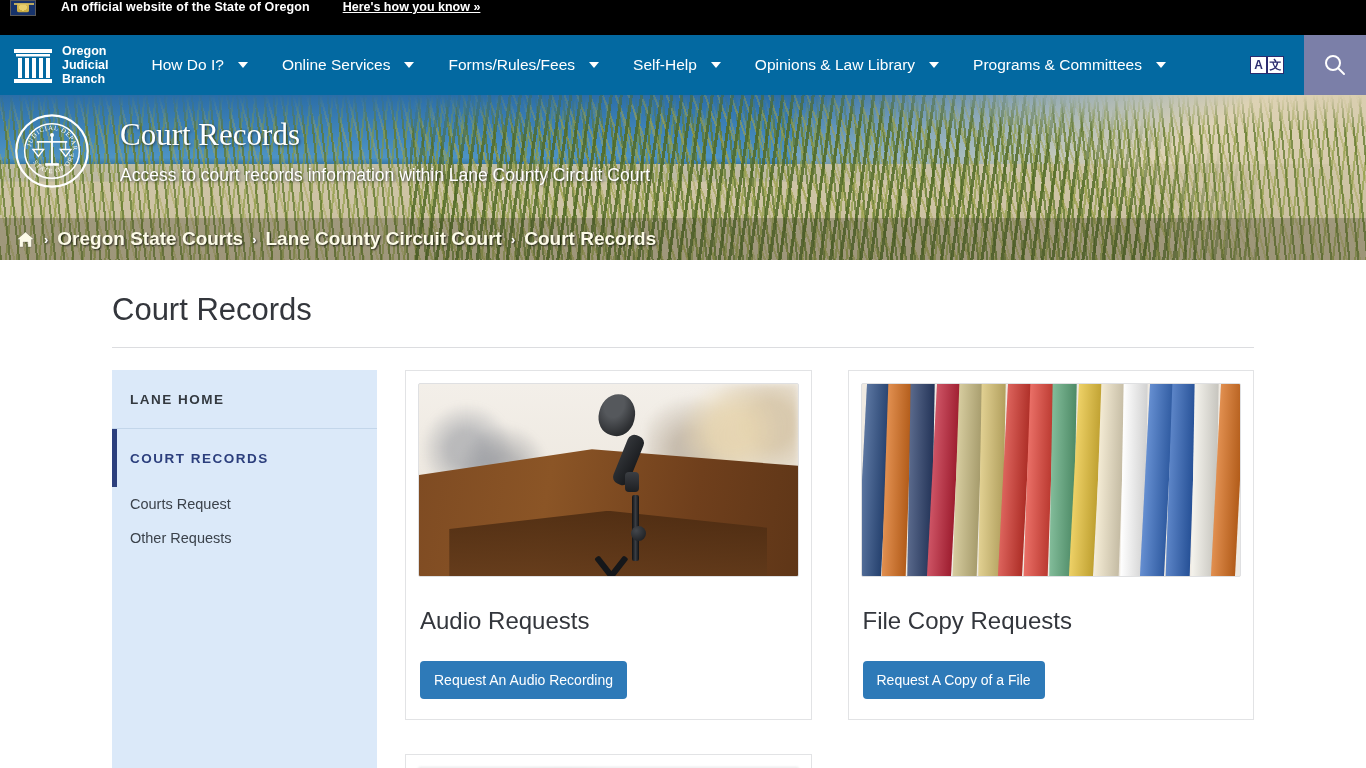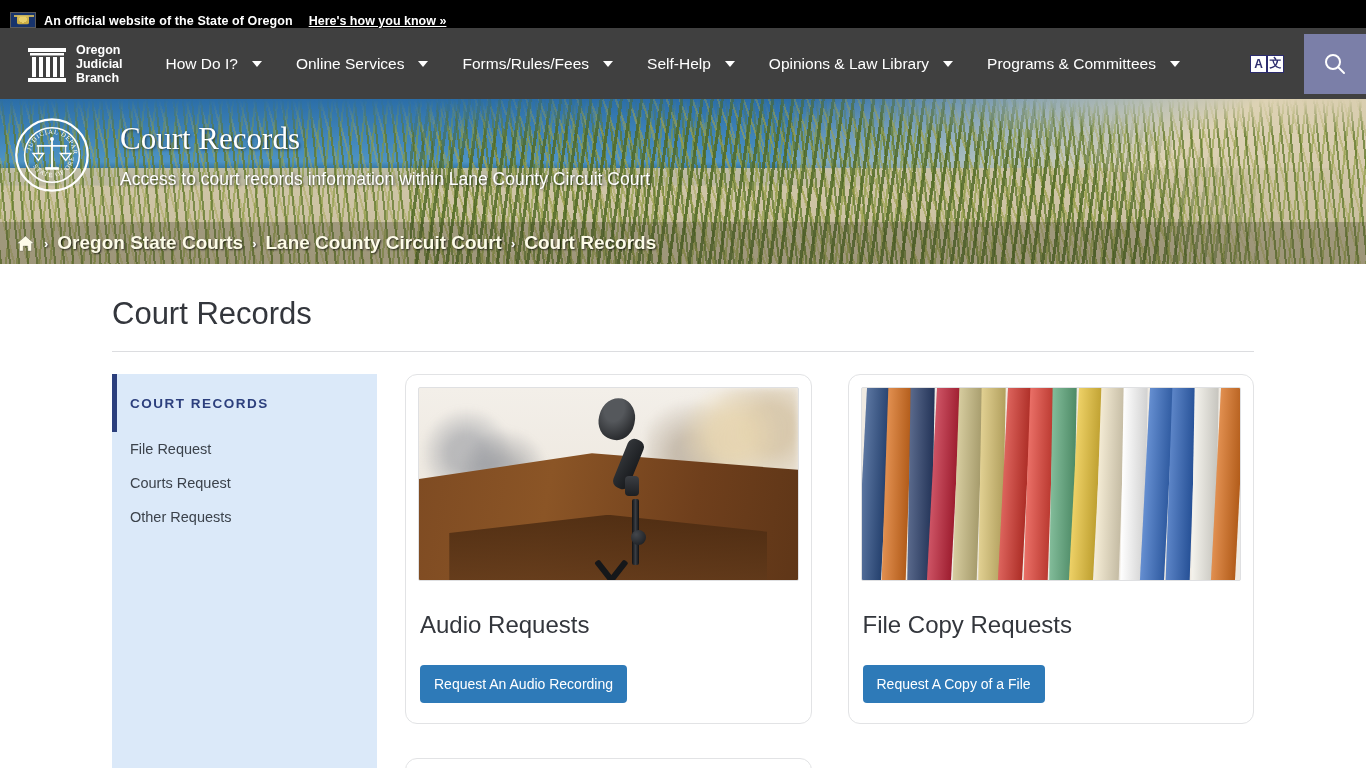--- a/index.html
+++ b/index.html
@@ -5,26 +5,26 @@
   * { box-sizing: border-box; margin: 0; padding: 0; }
   html, body {
     width: 1366px; height: 768px;
     overflow: hidden;
     font-family: "Liberation Sans", sans-serif;
     background: #ffffff;
   }
 
   
   .state-bar {
-    height: 28px;
+    height: 35px;
     background: #000000;
     display: flex;
-    align-items: flex-end;
+    align-items: flex-start;
     padding-left: 10px;
-    gap: 8px;
+    gap: 25px;
   }
   .or-flag {
     width: 26px; height: 16px;
     background: #17336b;
     border: 1px solid #5a5a5a;
     position: relative;
     flex: none;
   }
   .or-flag::before {
     content: "";
@@ -55,26 +55,25 @@
     color: #ffffff;
     font-size: 12.5px;
     font-weight: bold;
     text-decoration: underline;
     cursor: pointer;
     margin-left: 8px;
   }
 
   
   .nav {
-    height: 71px;
-    background: #404040;
+    height: 60px;
+    background: #0369a1;
     display: flex;
     align-items: stretch;
     position: relative;
-    padding-left: 14px;
   }
   .brand {
     display: flex;
     align-items: center;
     gap: 8px;
     padding: 0 16px 0 12px;
     flex: none;
   }
   .brand-col {
     display: flex;
@@ -301,21 +300,21 @@
   
   .cards {
     flex: 1;
     display: grid;
     grid-template-columns: 1fr 1fr;
     gap: 34px 36px;
     align-content: start;
   }
   .card {
     border: 1px solid #e2e3e5;
-    border-radius: 12px;
+    border-radius: 0;
     padding: 12px;
     background: #ffffff;
   }
   .card-img {
     width: 100%;
     height: 194px;
     border: 1px solid #dfe0e2;
     border-radius: 2px;
     overflow: hidden;
     position: relative;
@@ -557,22 +556,24 @@
 </div>
 
 <div class="page">
   <div class="content-wrap">
     <h1 class="page-title">Court Records</h1>
 
     <div class="cols">
 
       <nav class="sidebar">
         <div class="side-group">
+          <div class="side-head">LANE HOME</div>
+        </div>
+        <div class="side-group">
           <div class="side-head active">COURT RECORDS</div>
-          <a class="side-link">File Request</a>
           <a class="side-link">Courts Request</a>
           <a class="side-link">Other Requests</a>
         </div>
       </nav>
 
       <div class="cards">
 
         <div class="card">
           <div class="card-img img-mic">
             <div class="mic-blur-l"></div>

